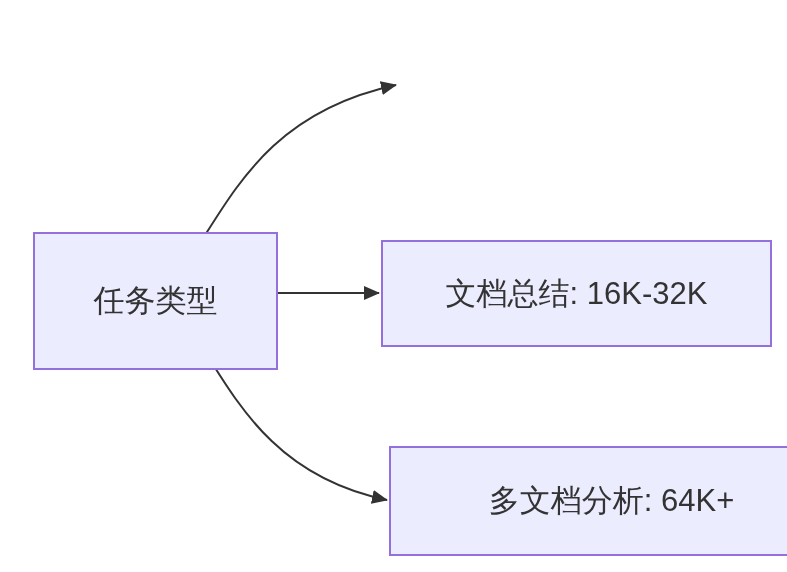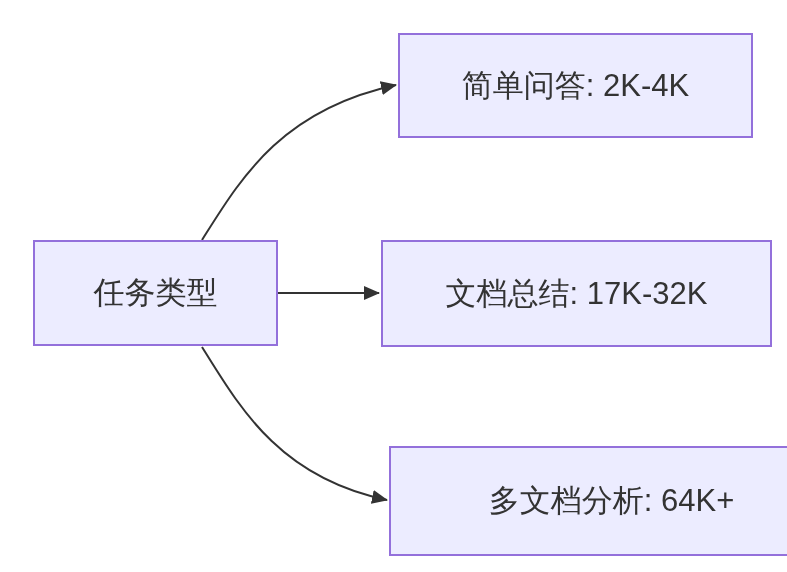--- a/index.html
+++ b/index.html
@@ -44,21 +44,21 @@
     align-items: center;
     justify-content: center;
     background: var(--node-fill);
     border: 2px solid var(--node-border);
     color: var(--text-color);
     font-size: 31px;
     line-height: 1.2;
     white-space: nowrap;
     text-align: center;
   }
-  .node-task-type   { left: 33px;  top: 240px; width: 245px; height: 106px; text-align: right; }
+  .node-task-type   { left: 33px;  top: 232px; width: 245px; height: 138px; text-align: right; }
   .node-simple-qa   { left: 398px; top: 33px;  width: 355px; height: 105px; }
   .node-doc-summary { left: 381px; top: 240px; width: 391px; height: 107px; }
   .node-multi-doc   { left: 389px; top: 446px; width: 445px; height: 110px; }
 </style>
 </head>
 <body>
 
 <div class="canvas">
 
   <svg class="edges-layer" width="787" height="572" viewBox="0 0 787 572" xmlns="http://www.w3.org/2000/svg">
@@ -69,25 +69,22 @@
     </defs>
     <path class="edge-path" d="M202,240 C240,180 280,110 396,85" marker-end="url(#arrowhead)"></path>
     <path class="edge-path" d="M278,293 L379,293" marker-end="url(#arrowhead)"></path>
     <path class="edge-path" d="M202,347 C240,408 280,478 387,500" marker-end="url(#arrowhead)"></path>
   </svg>
 
   <div class="node node-task-type">
     <span>任务类型</span>
   </div>
 
-  <div class="node node-simple-qa">
-    <span>简单问答: 2K-4K</span>
-  </div>
 
   <div class="node node-doc-summary">
-    <span>文档总结: 17K-32K</span>
+    <span>文档总结: 16K-32K</span>
   </div>
 
   <div class="node node-multi-doc">
     <span>多文档分析: 64K+</span>
   </div>
 
 </div>
 
 </body></html>

